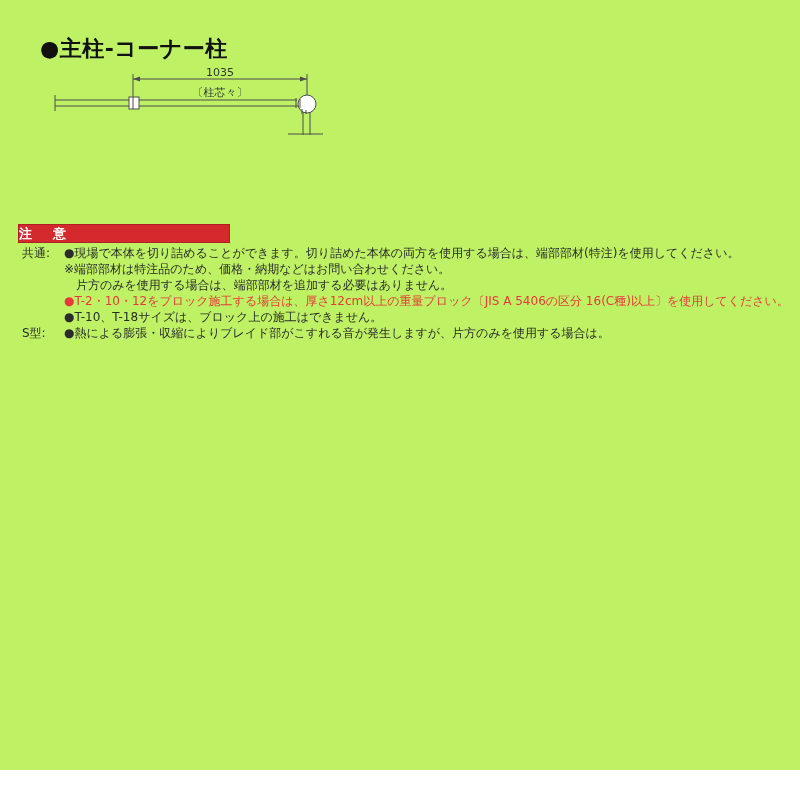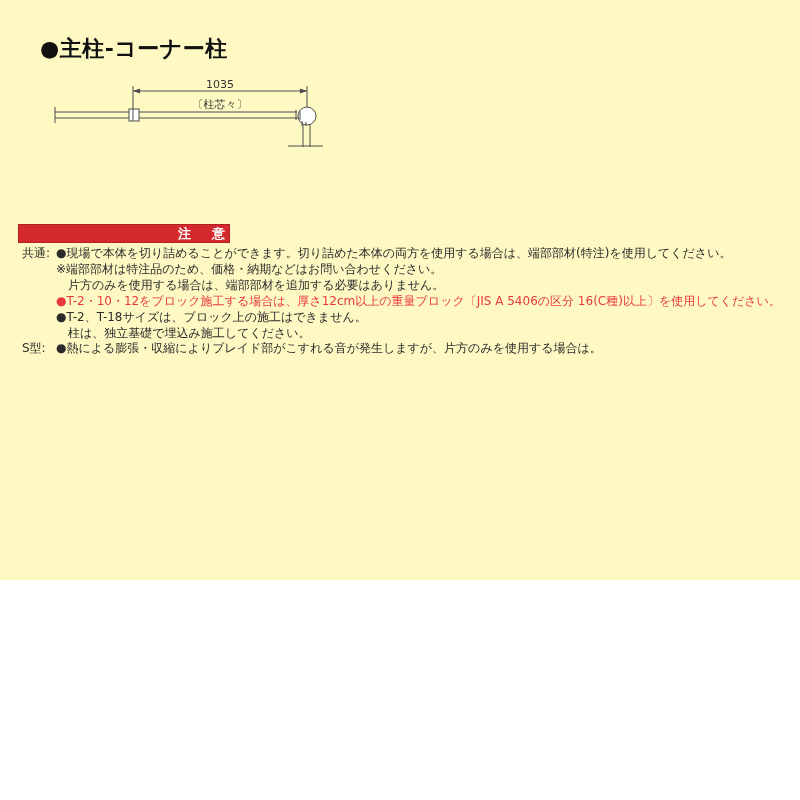--- a/index.html
+++ b/index.html
@@ -8,71 +8,72 @@
     width: 800px;
     height: 800px;
     background: #ffffff;
     font-family: "DejaVu Sans", "Liberation Sans", sans-serif;
     position: relative;
     overflow: hidden;
   }
   .page {
     position: relative;
     width: 800px;
-    height: 580px;
-    background: #fef9c3;
+    height: 770px;
+    background: #bef264;
   }
   .page-title {
     position: absolute;
     left: 40px;
     top: 34px;
     font-size: 22px;
     font-weight: bold;
     color: #111111;
     letter-spacing: 0.5px;
     white-space: nowrap;
   }
   .diagram {
     position: absolute;
     left: 40px;
-    top: 74px;
+    top: 62px;
     width: 300px;
     height: 88px;
   }
   .diagram svg { display: block; }
   .caution-banner {
     position: absolute;
     left: 18px;
     top: 224px;
     width: 212px;
     height: 19px;
     background: #d42a2e;
     border: 1px solid #b01f24;
     box-sizing: border-box;
     display: flex;
     align-items: center;
-    justify-content: flex-end;
+    justify-content: flex-start;
     color: #ffffff;
     font-weight: bold;
     font-size: 13px;
     letter-spacing: 4px;
     line-height: 1;
   }
   .notes {
     position: absolute;
     left: 22px;
     top: 246px;
     width: 770px;
     font-size: 12px;
     line-height: 15.9px;
     color: #2b2b2b;
   }
   .note-group {
     display: flex;
     align-items: flex-start;
+    gap: 8px;
   }
   .note-label {
     flex: none;
     width: 34px;
     white-space: nowrap;
   }
   .note-lines { flex: 1 1 auto; min-width: 0; }
   .note-line { white-space: nowrap; }
   .note-line.cont { padding-left: 12px; }
   .note-line.red { color: #e8383d; }
@@ -133,22 +134,21 @@
 
   <div class="notes">
 
     <div class="note-group">
       <span class="note-label">共通:</span>
       <div class="note-lines">
         <div class="note-line">●現場で本体を切り詰めることができます。切り詰めた本体の両方を使用する場合は、端部部材(特注)を使用してください。</div>
         <div class="note-line">※端部部材は特注品のため、価格・納期などはお問い合わせください。</div>
         <div class="note-line cont">片方のみを使用する場合は、端部部材を追加する必要はありません。</div>
         <div class="note-line red">●T-2・10・12をブロック施工する場合は、厚さ12cm以上の重量ブロック〔JIS A 5406の区分 16(C種)以上〕を使用してください。</div>
-        <div class="note-line">●T-2、T-18サイズは、ブロック上の施工はできません。</div>
-        <div class="note-line cont">柱は、独立基礎で埋込み施工してください。</div>
+        <div class="note-line">●T-10、T-18サイズは、ブロック上の施工はできません。</div>
       </div>
     </div>
 
     <div class="note-group">
       <span class="note-label">S型:</span>
       <div class="note-lines">
         <div class="note-line">●熱による膨張・収縮によりブレイド部がこすれる音が発生しますが、片方のみを使用する場合は。</div>
       </div>
     </div>
 

